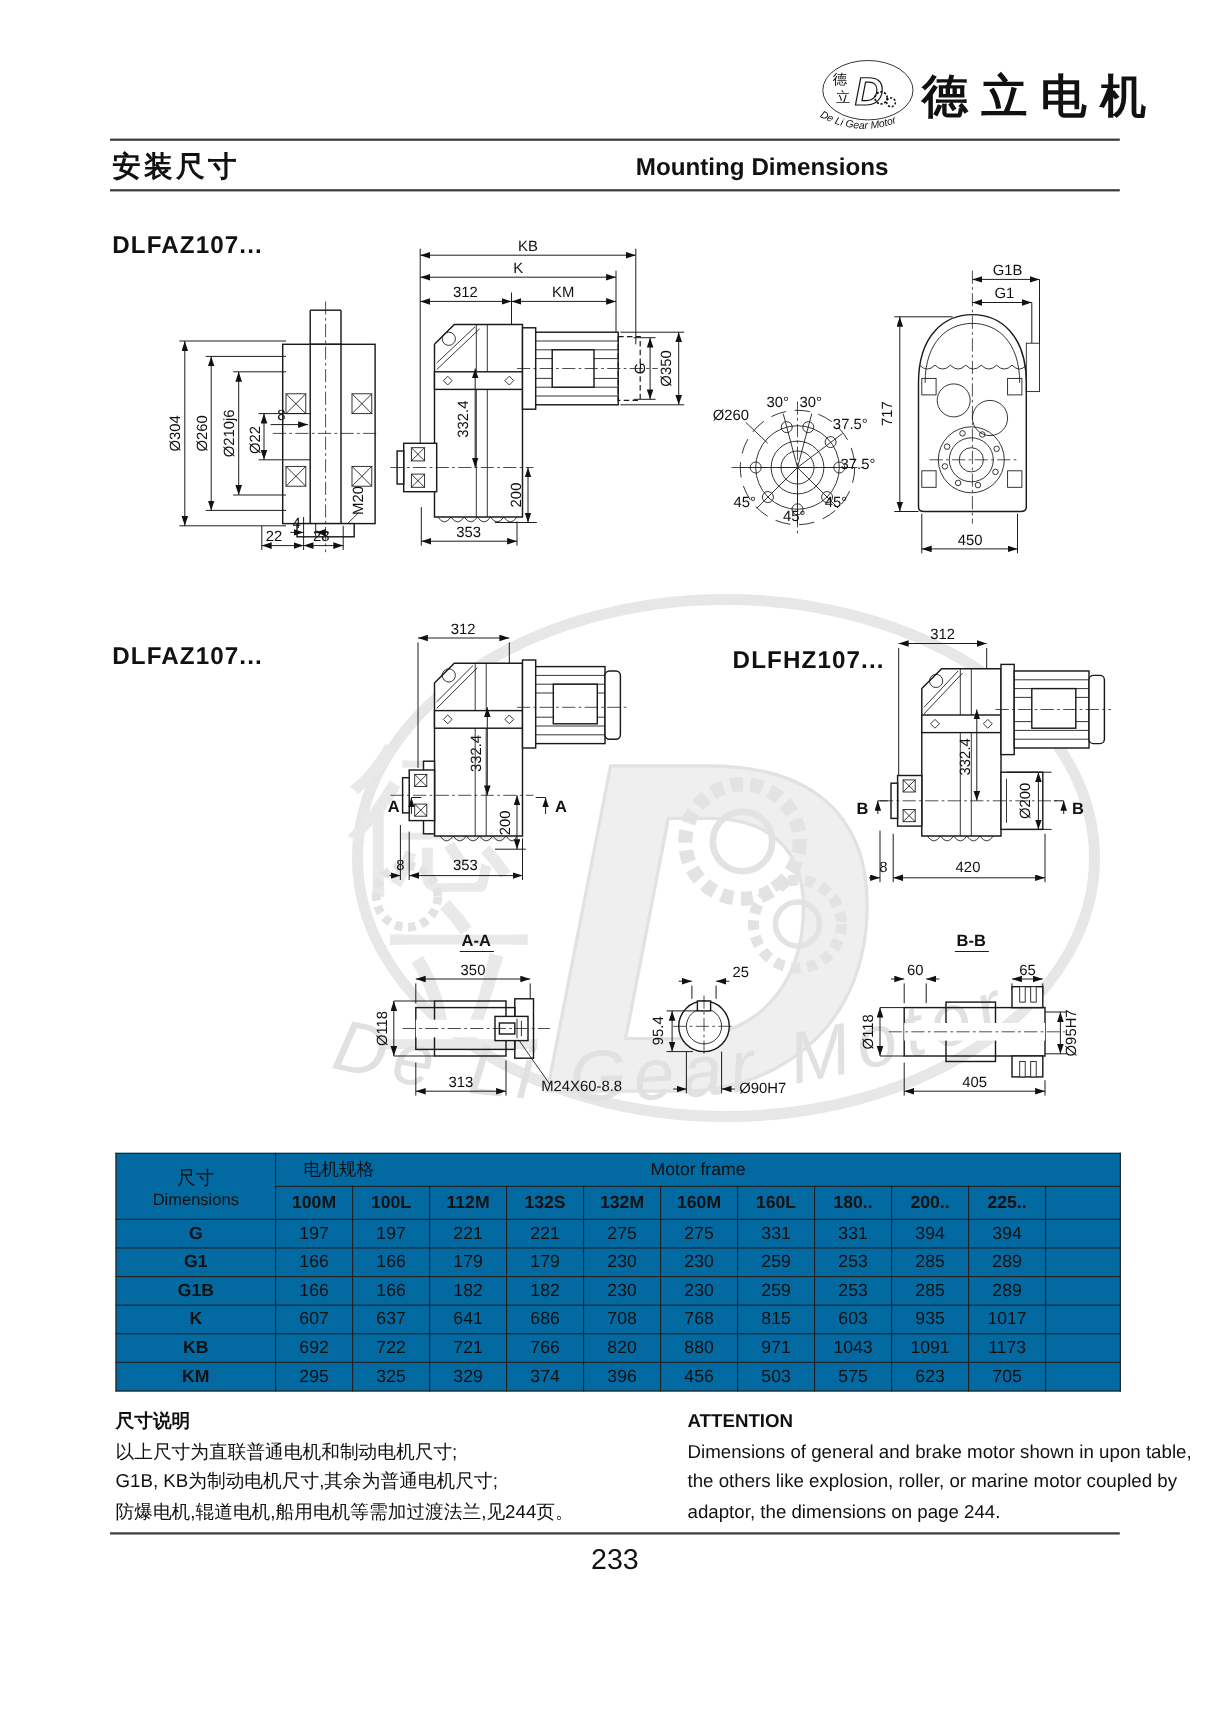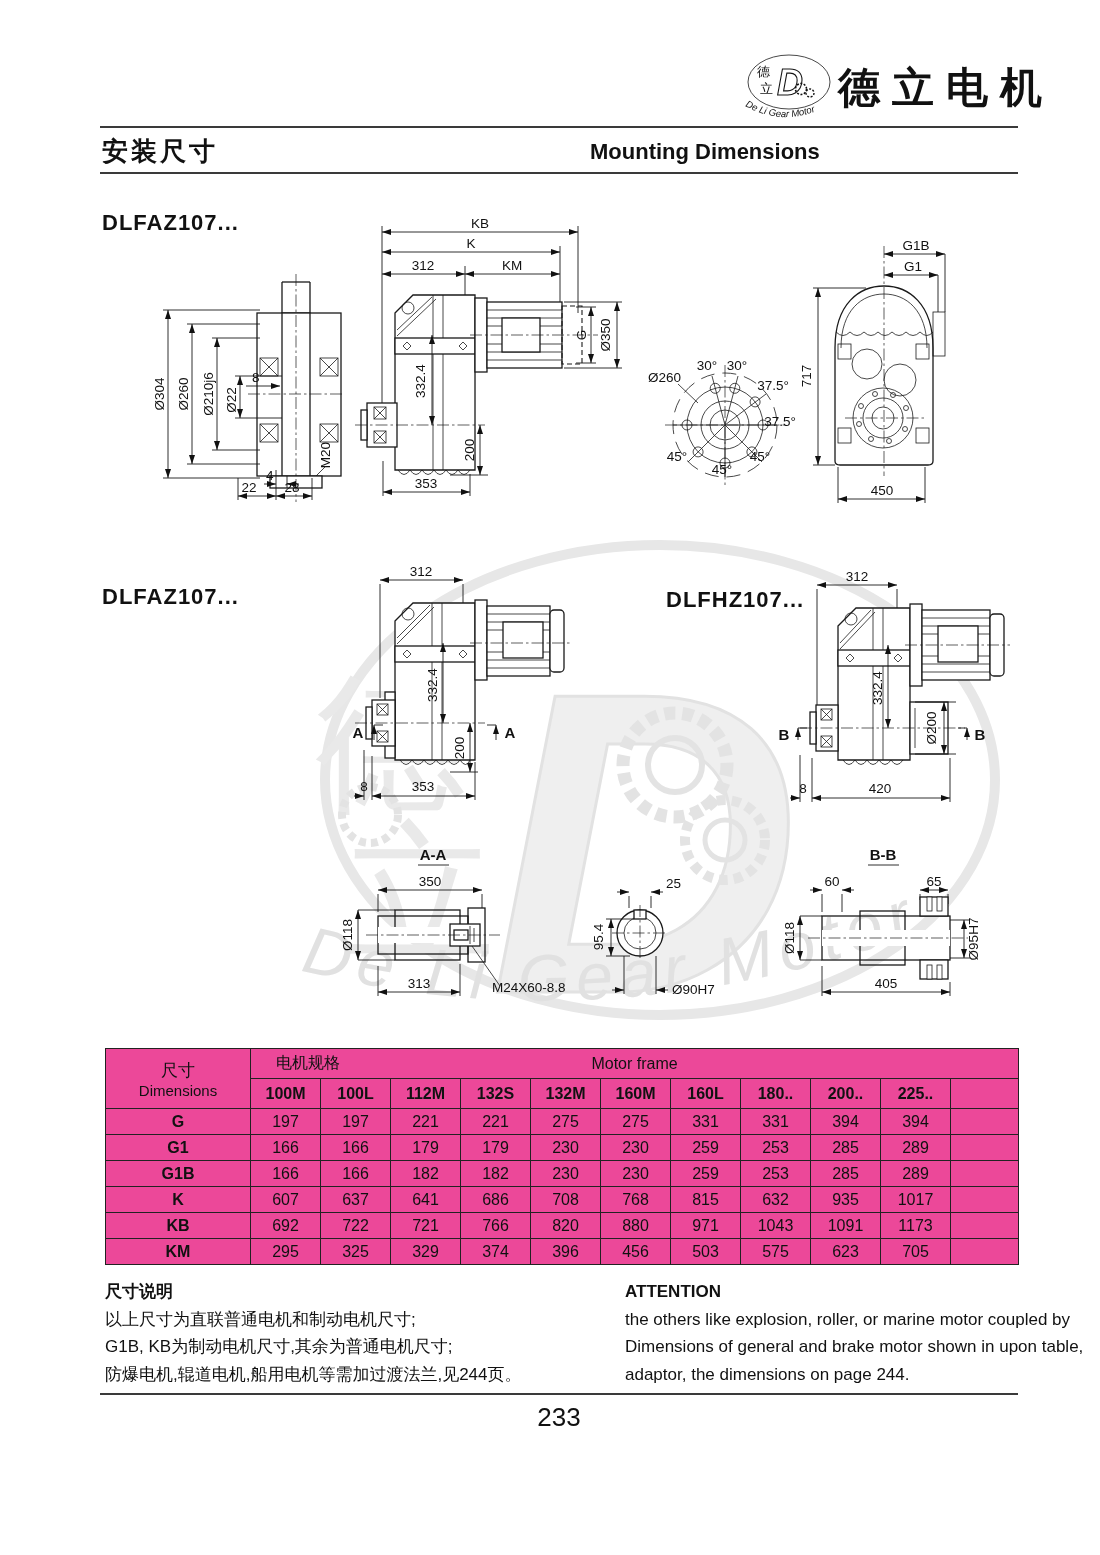--- a/index.html
+++ b/index.html
@@ -1,36 +1,36 @@
 <!DOCTYPE html>
 <html><head>
 <meta charset="utf-8">
 <style>
   html,body{margin:0;padding:0;}
   body{width:1100px;height:1555px;background:#ffffff;position:relative;overflow:hidden;
        font-family:"Liberation Sans",sans-serif;color:#111;}
   .rule{position:absolute;left:100px;width:918px;height:0;border-top:2px solid #3a3a3a;}
   .title-zh{position:absolute;left:102px;top:134px;font-size:26px;font-weight:bold;letter-spacing:3px;}
-  .title-en{position:absolute;left:590px;top:139px;font-size:22px;font-weight:bold;}
+  .title-en{position:absolute;left:578px;top:139px;font-size:22px;font-weight:bold;}
   .brand-name{position:absolute;left:838px;top:60px;font-size:42px;font-weight:bold;letter-spacing:12px;
               font-family:"DejaVu Serif",serif;}
   .dwg-label{position:absolute;font-size:22px;font-weight:bold;letter-spacing:1px;}
   svg{position:absolute;overflow:visible;}
   svg text{font-family:"Liberation Sans",sans-serif;}
   .tx{font-size:13.5px;fill:#111;}
   .txb{font-size:15px;fill:#111;font-weight:bold;}
   .ol{stroke:#1a1a1a;stroke-width:1.3;fill:none;}
   .olf{stroke:#1a1a1a;stroke-width:1.3;fill:#fff;}
   .thin{stroke:#1a1a1a;stroke-width:0.8;fill:none;}
   .dl{stroke:#1a1a1a;stroke-width:0.9;fill:none;}
   .cl{stroke:#1a1a1a;stroke-width:0.7;fill:none;stroke-dasharray:12 3 2.5 3;}
   .dash{stroke:#1a1a1a;stroke-width:1.1;fill:none;stroke-dasharray:5 3;}
   
   .dim-table{position:absolute;left:105px;top:1048px;border-collapse:collapse;table-layout:fixed;
-             width:913px;background:#ec4899;}
+             width:913px;background:#0369a1;}
   .dim-table td{border:1.4px solid #222;text-align:center;font-size:16px;padding:0;height:25px;}
   .dim-table tr.h1 td,.dim-table tr.h2 td{height:29px;}
   .dim-table .c0 .zh{font-size:17px;}
   .dim-table .c0 .en{font-size:15px;}
   .dim-table .group{position:relative;}
   .dim-table .group .gz{position:absolute;left:25px;top:4px;font-weight:normal;font-size:16px;}
   .dim-table .group .ge{display:block;text-align:center;font-size:16px;}
   .dim-table .fr{font-weight:bold;}
   .dim-table .rowlabel{font-weight:bold;}
   .notes{position:absolute;font-size:17px;line-height:27.5px;margin-top:16px;}
@@ -635,21 +635,21 @@
       </tr>
       <tr>
         <td class="rowlabel">K</td>
         <td>607</td>
         <td>637</td>
         <td>641</td>
         <td>686</td>
         <td>708</td>
         <td>768</td>
         <td>815</td>
-        <td>632</td>
+        <td>603</td>
         <td>935</td>
         <td>1017</td>
         <td></td>
       </tr>
       <tr>
         <td class="rowlabel">KB</td>
         <td>692</td>
         <td>722</td>
         <td>721</td>
         <td>766</td>
@@ -679,19 +679,19 @@
 </table>
 
 <div class="notes fg" style="left:105px;top:1262px">
   <div class="nt">尺寸说明</div>
   <div>以上尺寸为直联普通电机和制动电机尺寸;</div>
   <div>G1B, KB为制动电机尺寸,其余为普通电机尺寸;</div>
   <div>防爆电机,辊道电机,船用电机等需加过渡法兰,见244页。</div>
 </div>
 <div class="notes fg" style="left:625px;top:1262px">
   <div class="nt">ATTENTION</div>
+  <div>Dimensions of general and brake motor shown in upon table,</div>
   <div>the others like explosion, roller, or marine motor coupled by</div>
-  <div>Dimensions of general and brake motor shown in upon table,</div>
   <div>adaptor, the dimensions on page 244.</div>
 </div>
 
 <div class="rule" style="top:1393px"></div>
 <div class="pagenum fg">233</div>
 
 </body></html>

